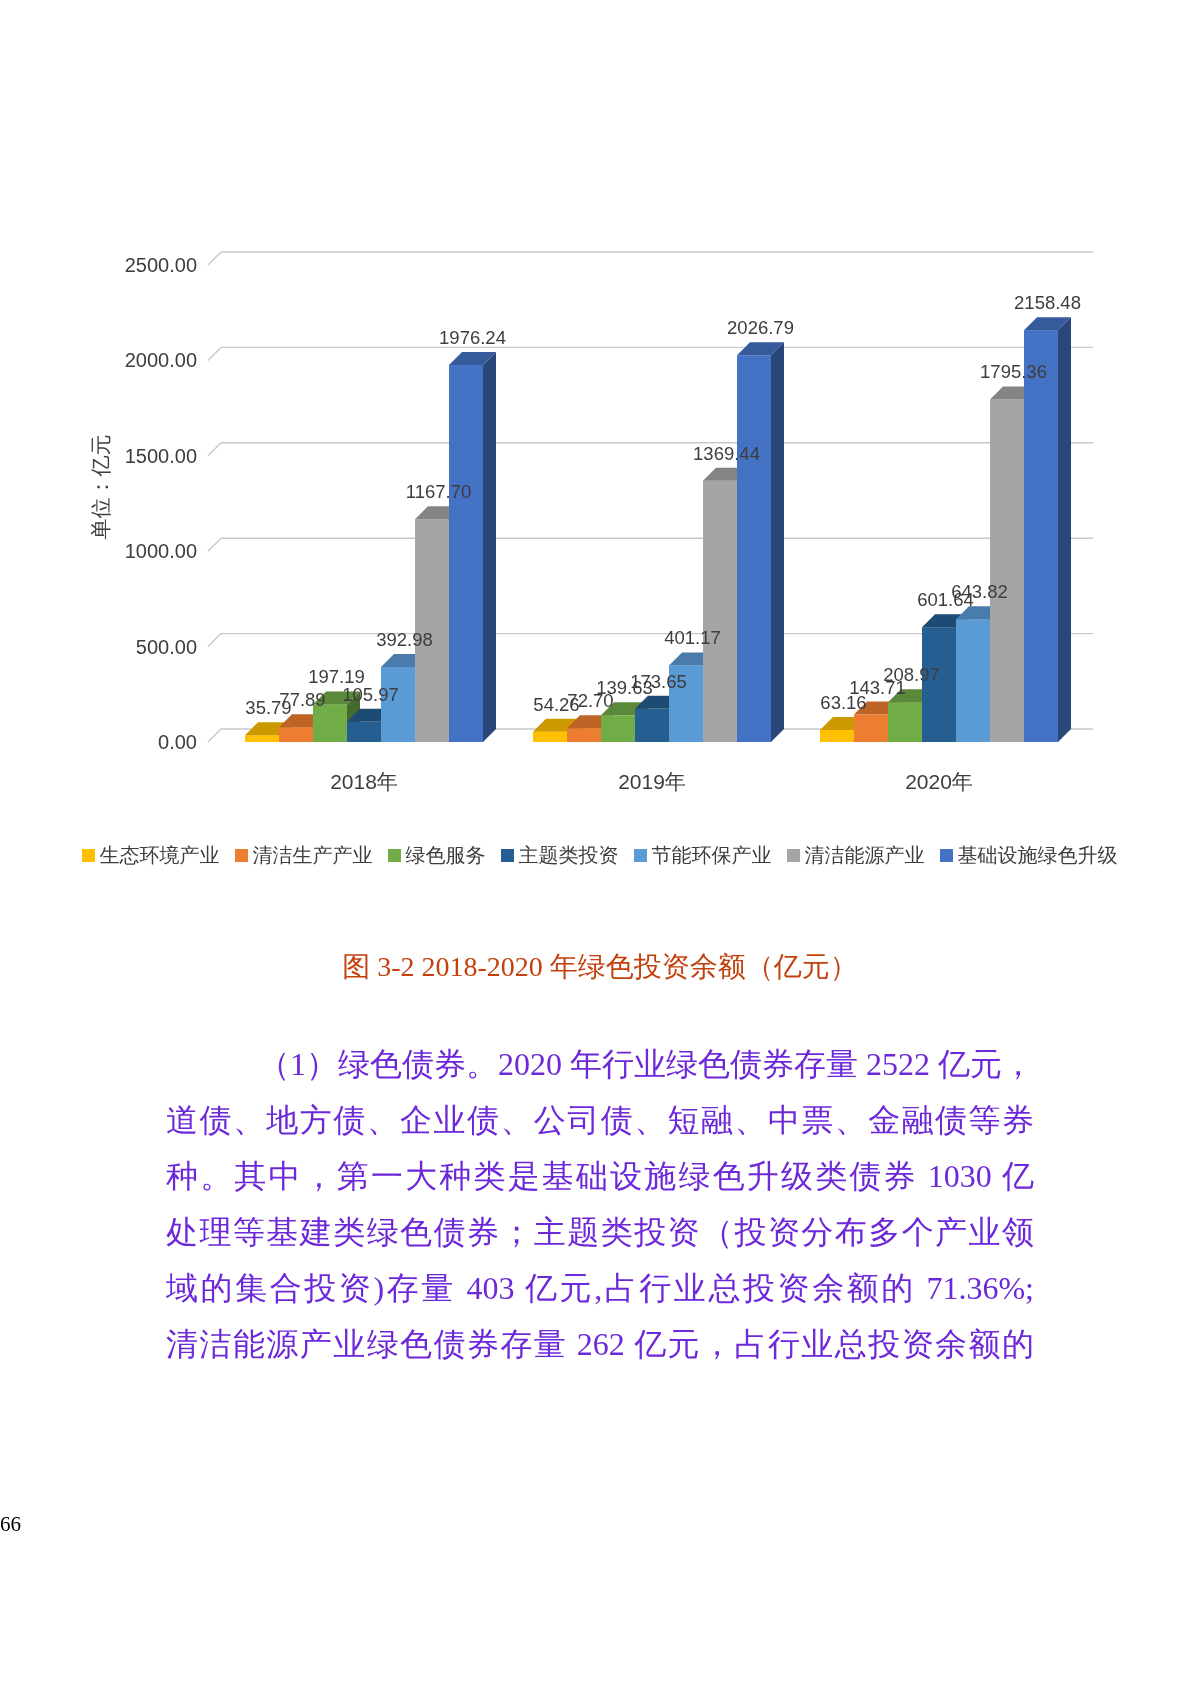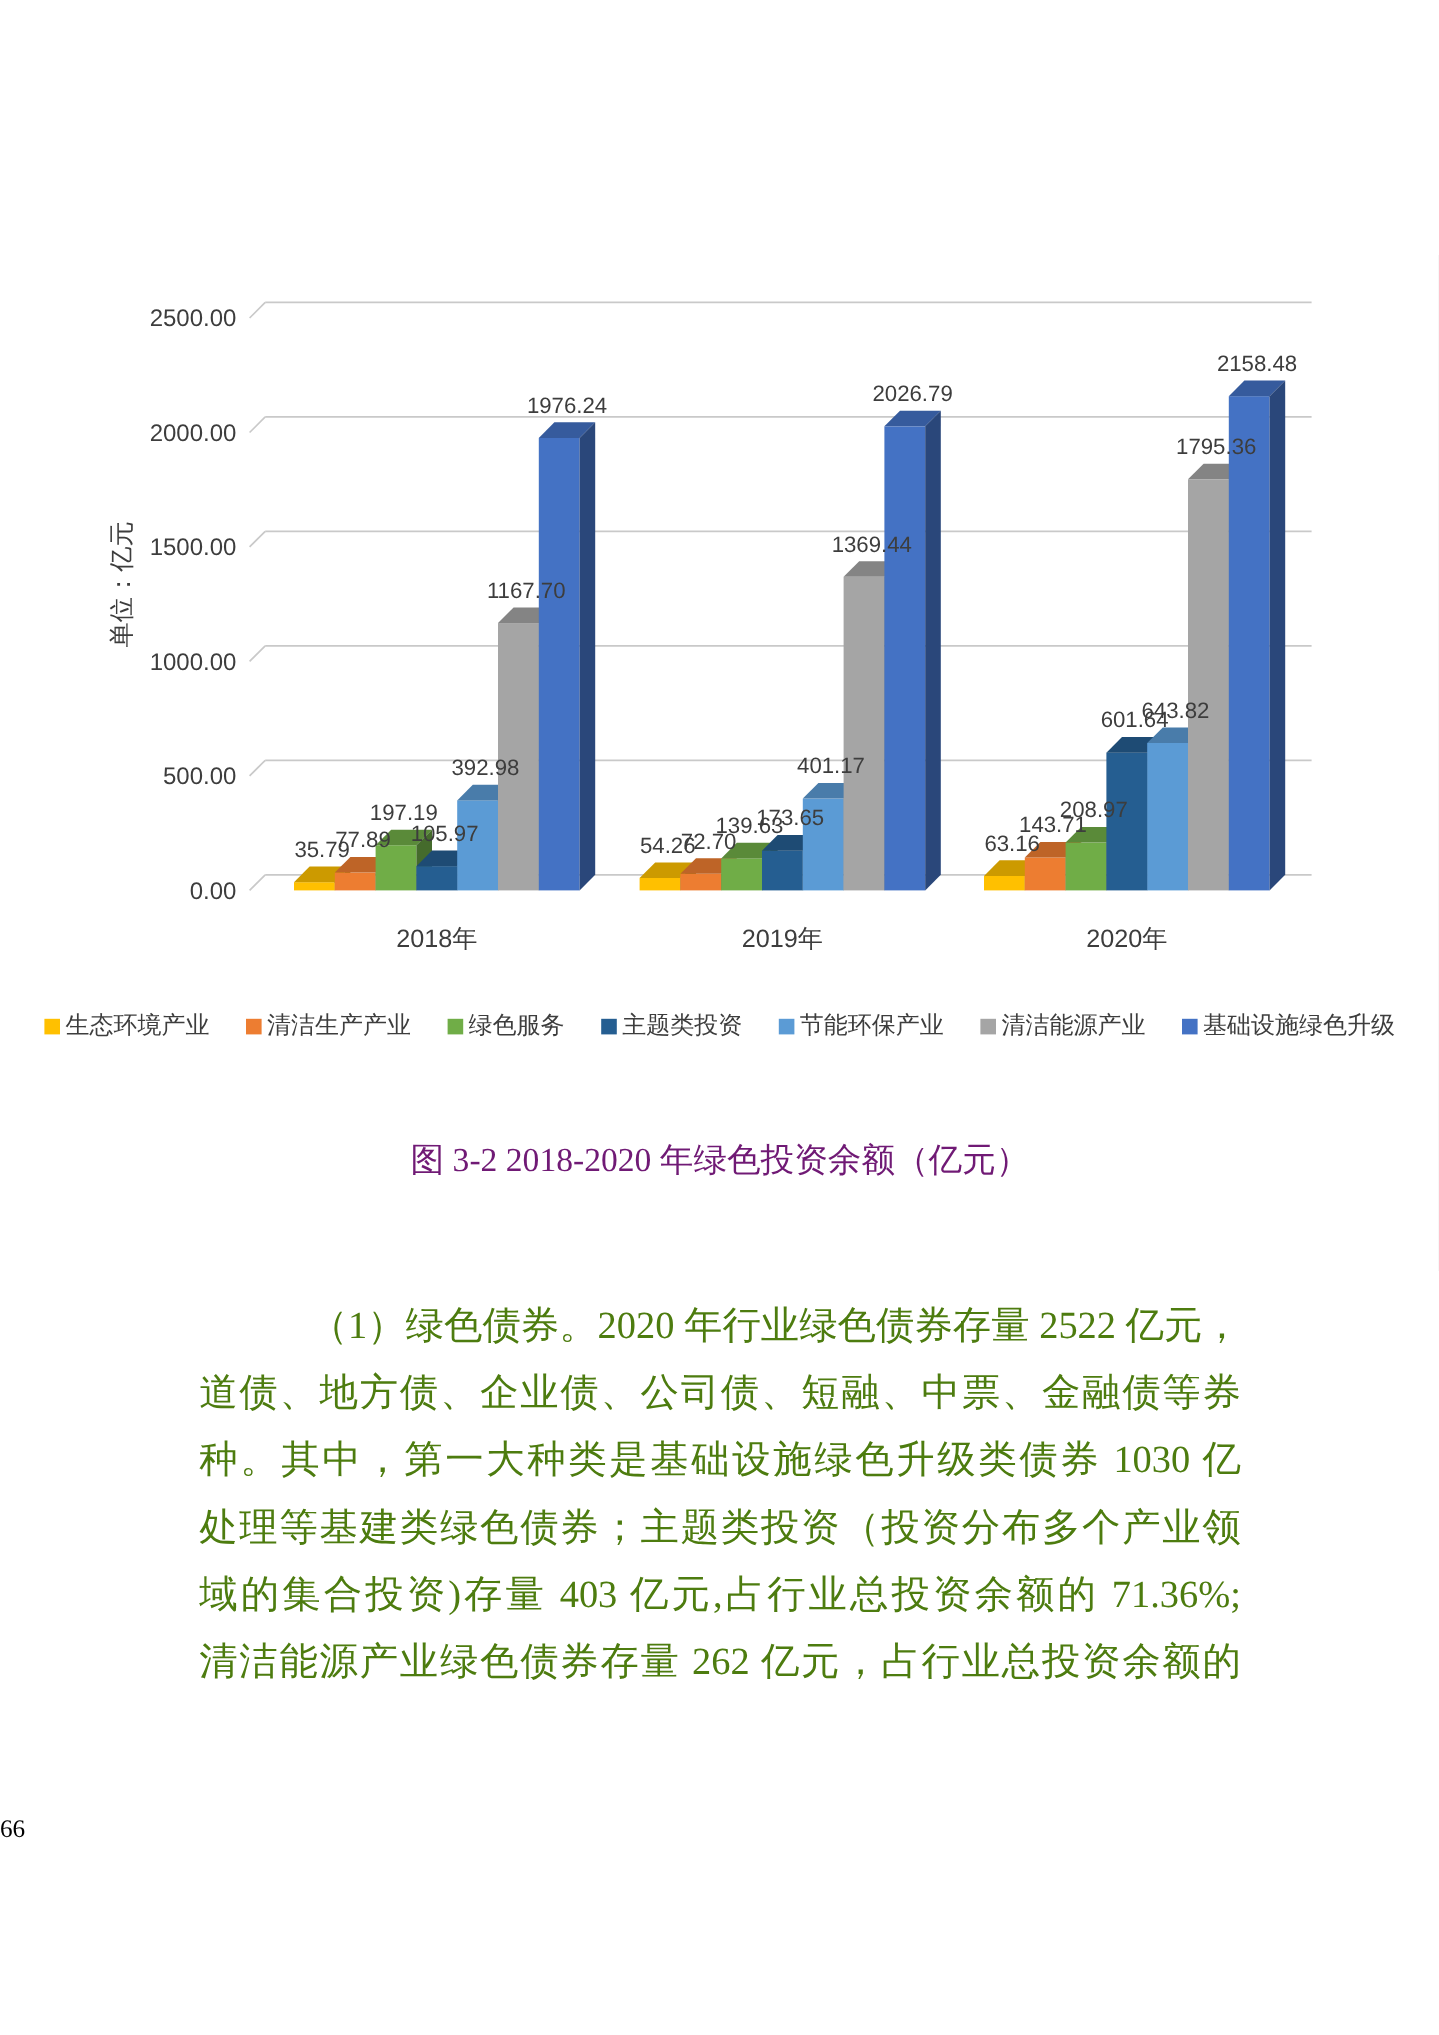--- a/index.html
+++ b/index.html
@@ -8,35 +8,35 @@
     width:1199px;height:1696px;
     margin:0 auto;
     background:#ffffff;
     font-family:"Liberation Sans", sans-serif;
     overflow:hidden;
   }
   svg text{font-family:"Liberation Sans", sans-serif;}
   .chart-svg{position:absolute;top:0;left:0;}
   .legend{
     position:absolute;top:843px;left:0;right:0;
-    display:flex;justify-content:center;align-items:center;gap:30px;
+    display:flex;justify-content:center;align-items:center;gap:15px;
     font-size:20px;color:#3d3d3d;line-height:24px;text-align:right;
   }
   .legend-item{display:inline-flex;align-items:center;gap:5px;white-space:nowrap;}
   .legend-swatch{width:13px;height:13px;display:inline-block;flex:0 0 auto;}
   .caption{
     position:absolute;top:948px;left:150px;width:900px;
     text-align:center;
     font-family:"Liberation Serif", serif;
-    font-size:28px;color:#701a75;
+    font-size:28px;color:#c2410c;
   }
   .body-text{
-    position:absolute;top:1076px;left:166px;width:868px;
+    position:absolute;top:1036px;left:166px;width:868px;
     font-family:"Liberation Serif", serif;
-    font-size:32px;color:#4d7c0f;
+    font-size:32px;color:#6d28d9;
   }
   .body-line{
     height:56px;line-height:56px;
     text-align:justify;
     text-align-last:justify;
     white-space:nowrap;
   }
   .body-line.indent{padding-left:92px;}
   .page-number{
     position:absolute;top:1512px;left:0;right:0;

